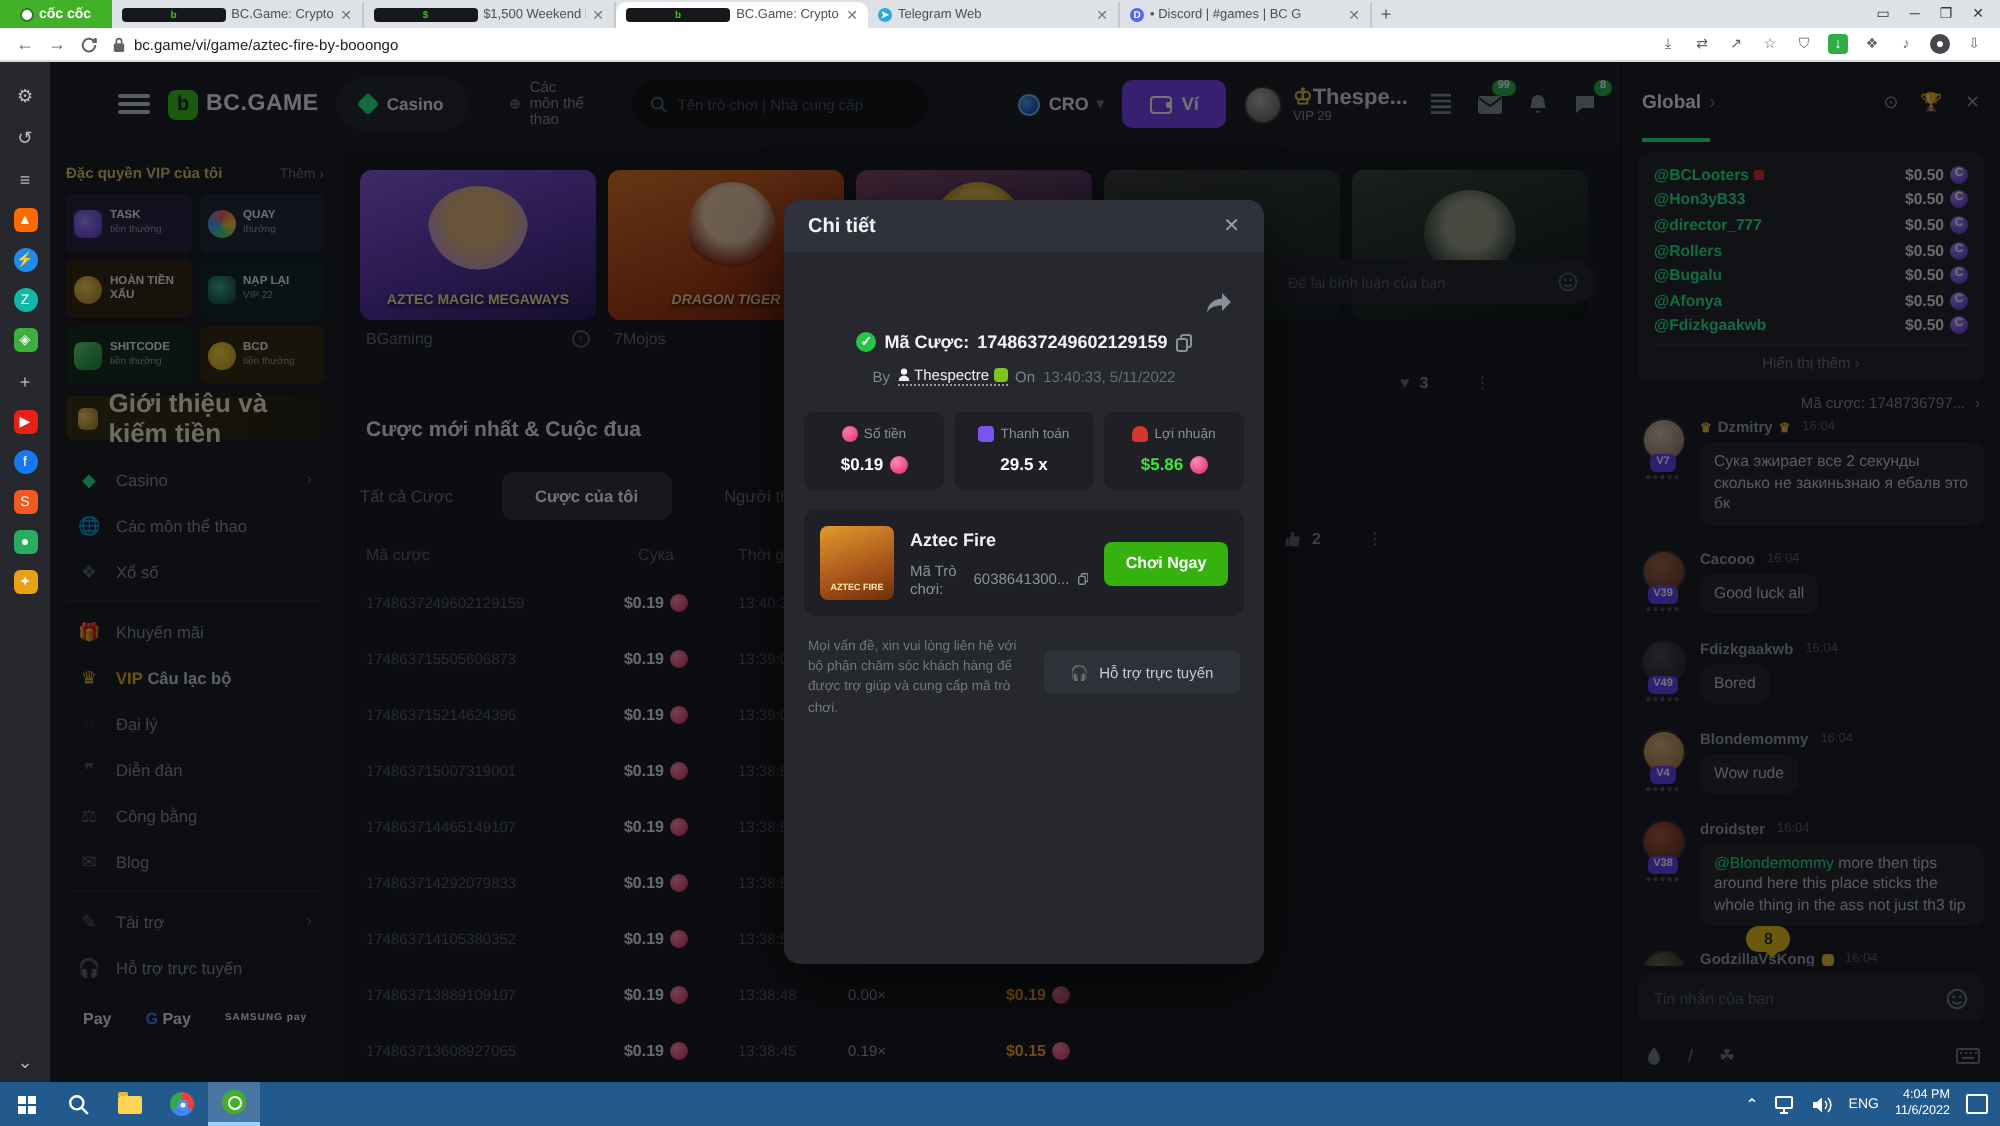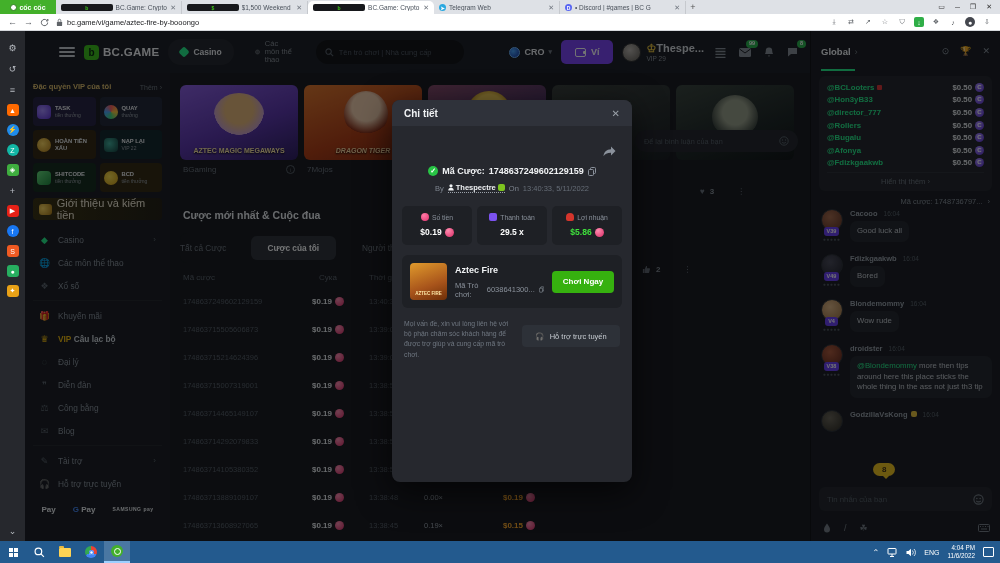--- a/index.html
+++ b/index.html
@@ -68,21 +68,21 @@
 .viphead{display:flex;align-items:flex-end;font-size:7.5px;margin-bottom:6px}
 .viphead .vt{color:#e3c06c;font-weight:bold}
 .viphead .more{margin-left:auto;color:#70767f;font-size:7px}
 .tiles{display:grid;grid-template-columns:1fr 1fr;gap:4px}
 .tile{height:29px;border-radius:4px;display:flex;align-items:center;gap:4px;padding:0 4px;overflow:hidden}
 .tile .art{width:14px;height:14px;border-radius:4px;flex:none}
 .tile .tl{font-size:5.8px;font-weight:bold;color:#f0f2f4;line-height:1.15}
 .tile .ts{font-size:5px;color:#9aa1a9;font-weight:normal}
 .refer{margin-top:6px;height:22px;border-radius:4px;background:linear-gradient(90deg,#39300f,#221d10);display:flex;align-items:center;gap:5px;padding:0 6px}
 .refer .coins{width:14px;height:11px;background:radial-gradient(circle at 30% 40%,#ffd95e,#a67511);border-radius:3px}
-.refer .rl{font-size:11px;font-weight:normal;color:#f5edd8}
+.refer .rl{font-size:13px;font-weight:bold;color:#f5edd8}
 .navlist{margin-top:8px}
 .nitem{height:23px;display:flex;align-items:center;gap:8px;padding:0 6px;font-size:8.3px;color:#8a919b}
 .nitem .ic{width:11px;text-align:center;font-size:9px;color:#5c636c;flex:none}
 .nitem .arrow{margin-left:auto;color:#5c636c;font-size:8px}
 .nitem .gold{color:#f0b90b;font-weight:bold}
 .nitem .white{color:#cfd4da;font-weight:bold}
 .ndiv{height:1px;background:#23252b;margin:3px 0}
 .payrow{display:flex;align-items:center;justify-content:space-around;margin-top:10px;color:#e8eaed}
 .payrow .p1{font-size:8px;font-weight:bold}
 .payrow .p2{font-size:8px;font-weight:bold}
@@ -170,21 +170,21 @@
 .modal{position:absolute;left:367px;top:69px;width:240px;height:382px;background:#26282e;border-radius:8px;z-index:50;box-shadow:0 10px 34px rgba(0,0,0,.65);overflow:hidden}
 .m-head{height:26px;background:#2f323a;display:flex;align-items:center;padding:0 12px}
 .m-title{font-size:10px;font-weight:bold;color:#f0f2f4}
 .m-close{margin-left:auto;color:#9aa0a8;font-size:10px}
 .m-share{position:absolute;right:16px;top:46px;color:#8a919b}
 .m-idrow{margin-top:40px;display:flex;justify-content:center;align-items:center;gap:4px}
 .vbadge{width:10px;height:10px;border-radius:50%;background:#28c445;color:#fff;font-size:7px;font-weight:bold;display:flex;align-items:center;justify-content:center}
 .m-idtext{font-size:9px;font-weight:bold;color:#f0f2f4}
 .copyic{color:#8a919b}
 .m-byrow{margin-top:7px;text-align:center;font-size:7.5px;color:#7d848e;display:flex;justify-content:center;align-items:center;gap:4px}
-.m-byuser{color:#f0f2f4;font-weight:bold;border-bottom:1px dotted #9aa0a8;display:flex;align-items:center;gap:2px}
+.m-byuser{color:#f0f2f4;font-weight:normal;border-bottom:1px dotted #9aa0a8;display:flex;align-items:center;gap:2px}
 .m-dt{color:#666d77}
 .frog{width:7px;height:7px;border-radius:2px;background:#7ec41f;display:inline-block}
 .m-stats{display:flex;gap:5px;margin:13px 10px 0}
 .m-stat{flex:1;background:#1e2025;border-radius:5px;padding:7px 0 8px;text-align:center}
 .m-stat .lb{font-size:6.8px;color:#8a919b;display:flex;align-items:center;justify-content:center;gap:3px}
 .m-stat .vl{margin-top:6px;font-size:8.5px;font-weight:bold;color:#fff;display:flex;align-items:center;justify-content:center;gap:3px}
 .m-stat.profit .vl{color:#3fe23c}
 .stic{width:8px;height:8px;border-radius:2px;display:inline-block}
 .stic.pink{background:radial-gradient(circle at 35% 30%,#ff7ba6,#e0316e);border-radius:50%}
 .stic.purple{background:#7c52f0}
@@ -737,20 +737,33 @@
                 <span class="coin purple">C</span>
               </span>
             </div>
           <div class="showmore"><span>Hiển thị thêm</span> ›</div>
         </div>
         <div class="c-betlink">
             <span>Mã cược: 1748736797...</span>
             <span>›</span>
           </div>
         <div class="c-msgs">
+          <div class="msg">
+            <span class="avcol">
+                <span class="pic" style="background:radial-gradient(circle at 40% 35%,#d8c7b2,#8a7460)"></span>
+                <span class="vipb">V7</span>
+                <span class="avdots">●●●●●</span>
+              </span>
+            <span class="mbody"><div class="nmrow">
+                  <span class="crown">♛</span>
+                  <span>Dzmitry</span>
+                  <span class="crown">♛</span>
+                  <span class="tm">16:04</span>
+                </div><div class="bub">Сука эжирает все 2 секунды сколько не закиньзнаю я ебалв это бк</div></span>
+          </div>
           <div class="msg">
             <span class="avcol">
                 <span class="pic" style="background:radial-gradient(circle at 40% 35%,#a86a4a,#5e3020)"></span>
                 <span class="vipb">V39</span>
                 <span class="avdots">●●●●●</span>
               </span>
             <span class="mbody"><div class="nmrow">
                   <span>Cacooo</span>
                   <span class="tm">16:04</span>
                 </div><div class="bub">Good luck all</div></span>

